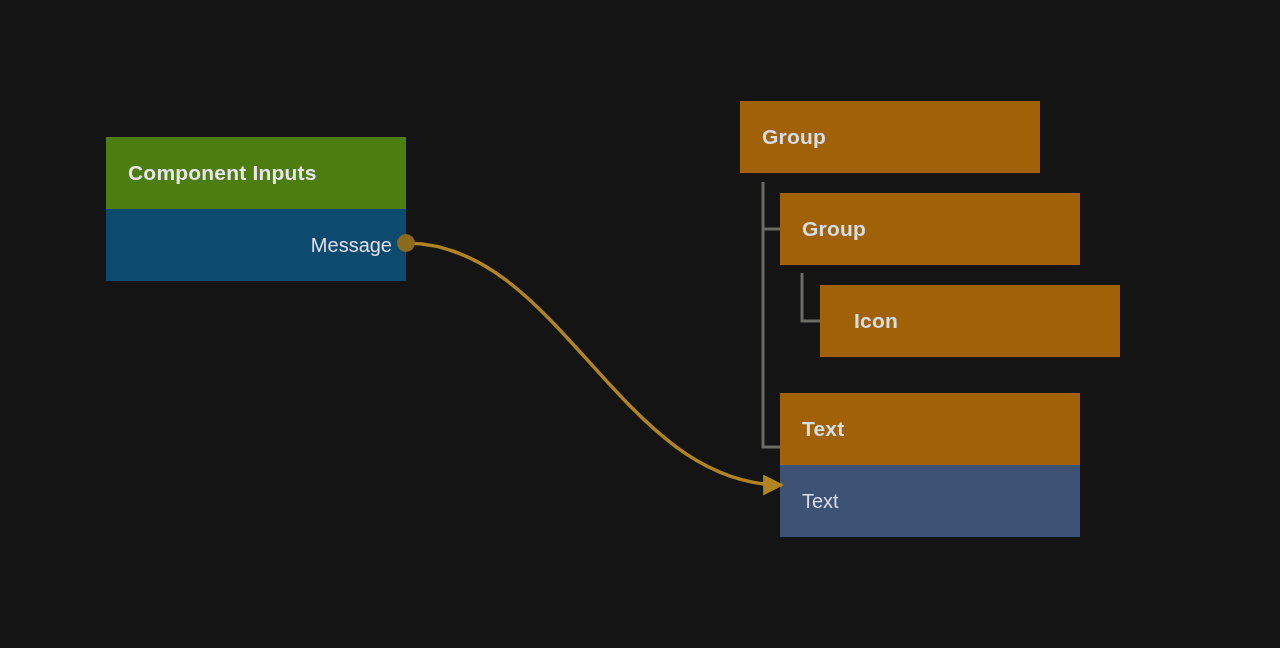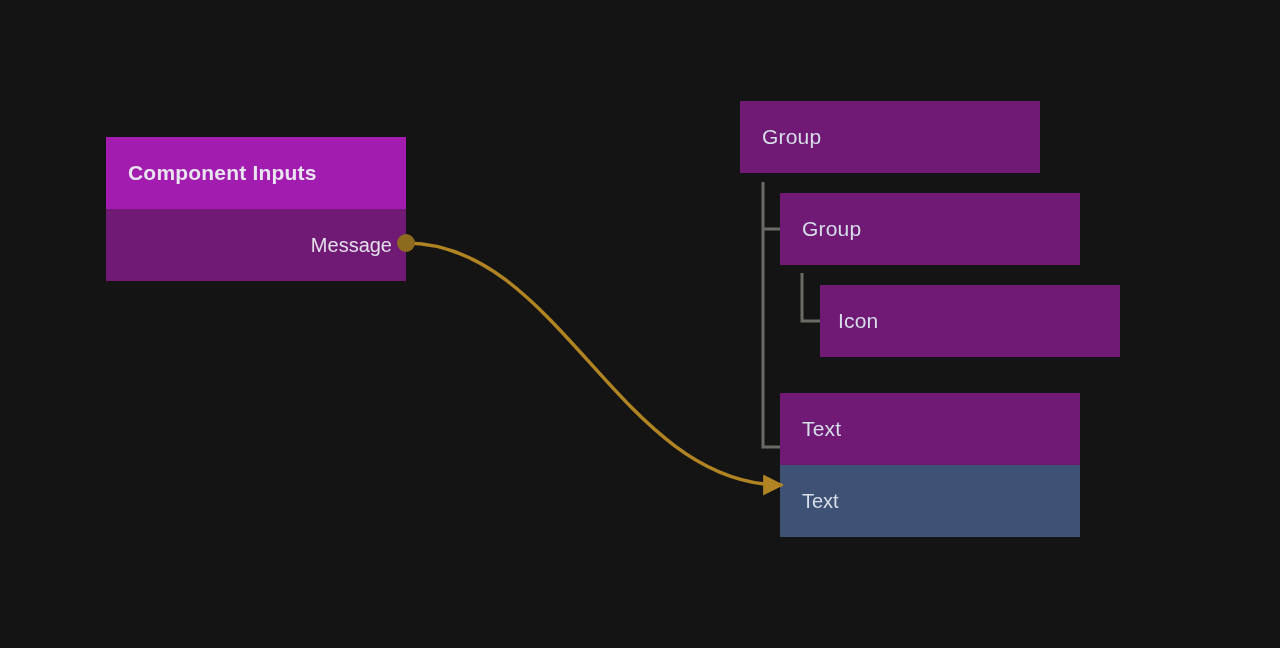--- a/index.html
+++ b/index.html
@@ -39,41 +39,41 @@
   }
 
   
   .node-input {
     left: 106px;
     top: 137px;
     width: 300px;
   }
   .node-input .node-header {
     height: 72px;
-    background: #a21caf;
+    background: #4d7c0f;
     padding-left: 22px;
     color: #E8E4F0;
     font-size: 21px;
     font-weight: bold;
     letter-spacing: 0.2px;
   }
   .node-input .node-row {
     height: 72px;
-    background: #701a75;
+    background: #0c4a6e;
     padding-right: 14px;
     justify-content: flex-end;
     color: #E3E0EC;
     font-size: 20px;
   }
 
   
   .node-tree .node-header {
-    background: #701a75;
+    background: #a16207;
     color: #D6DEE8;
-    font-weight: normal;
+    font-weight: bold;
     letter-spacing: 0.2px;
   }
   .node-tree .node-row {
     background: #3D5274;
     color: #D9DFE8;
   }
 
   .node-group1 {
     left: 740px;
     top: 101px;
@@ -96,21 +96,21 @@
     font-size: 21px;
   }
 
   .node-icon {
     left: 820px;
     top: 285px;
     width: 300px;
   }
   .node-icon .node-header {
     height: 72px;
-    padding-left: 18px;
+    padding-left: 34px;
     font-size: 21px;
   }
 
   .node-text {
     left: 780px;
     top: 378px;
     width: 300px;
     margin-top: 15px;
   }
   .node-text .node-header {

